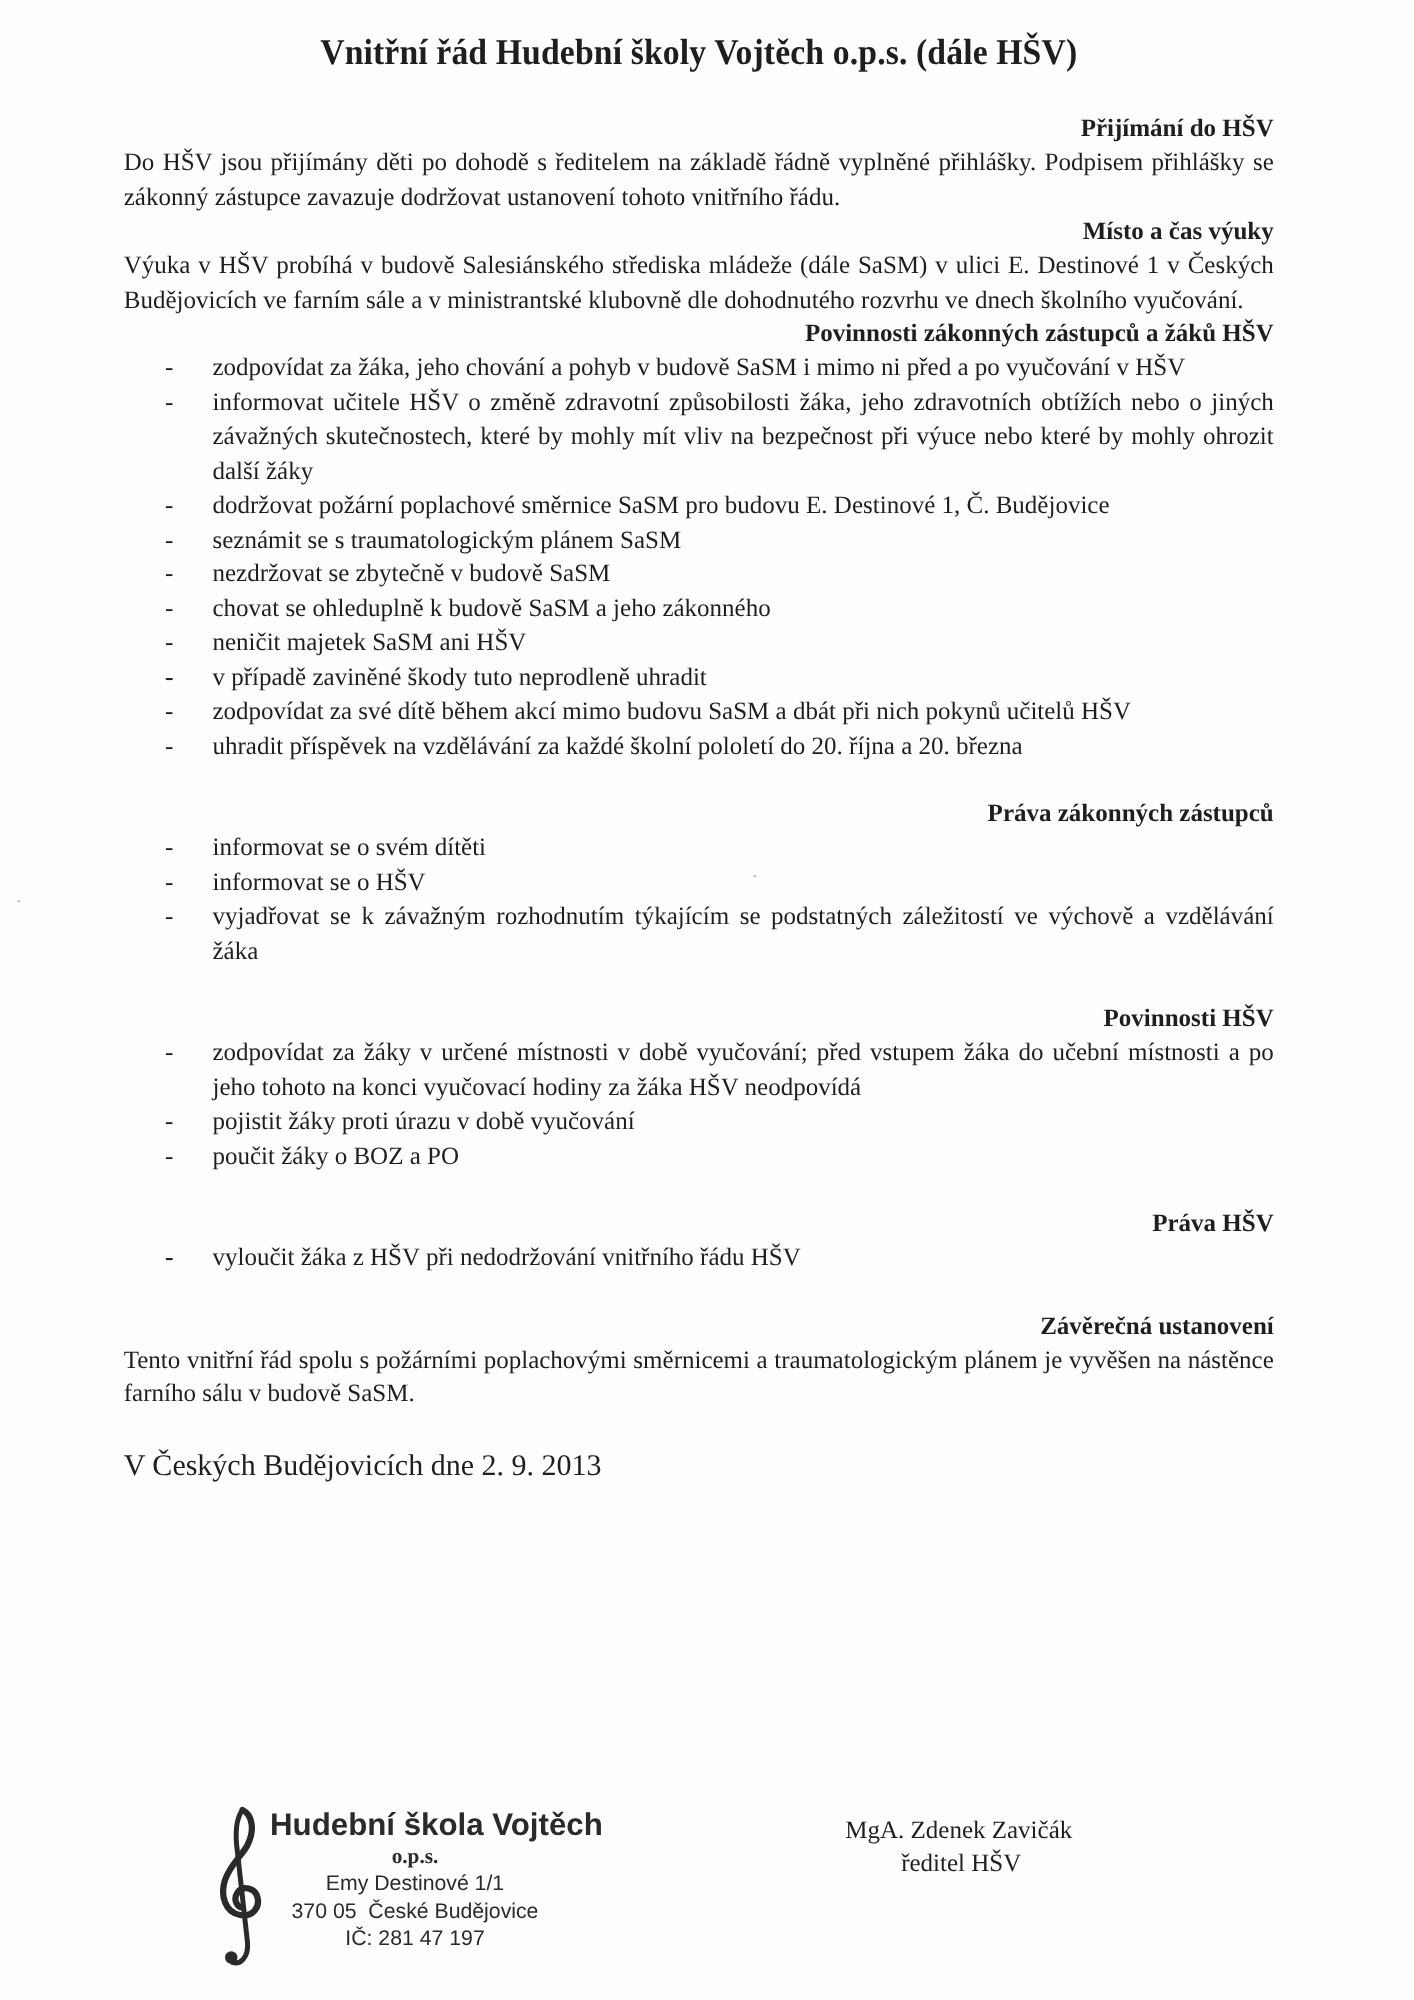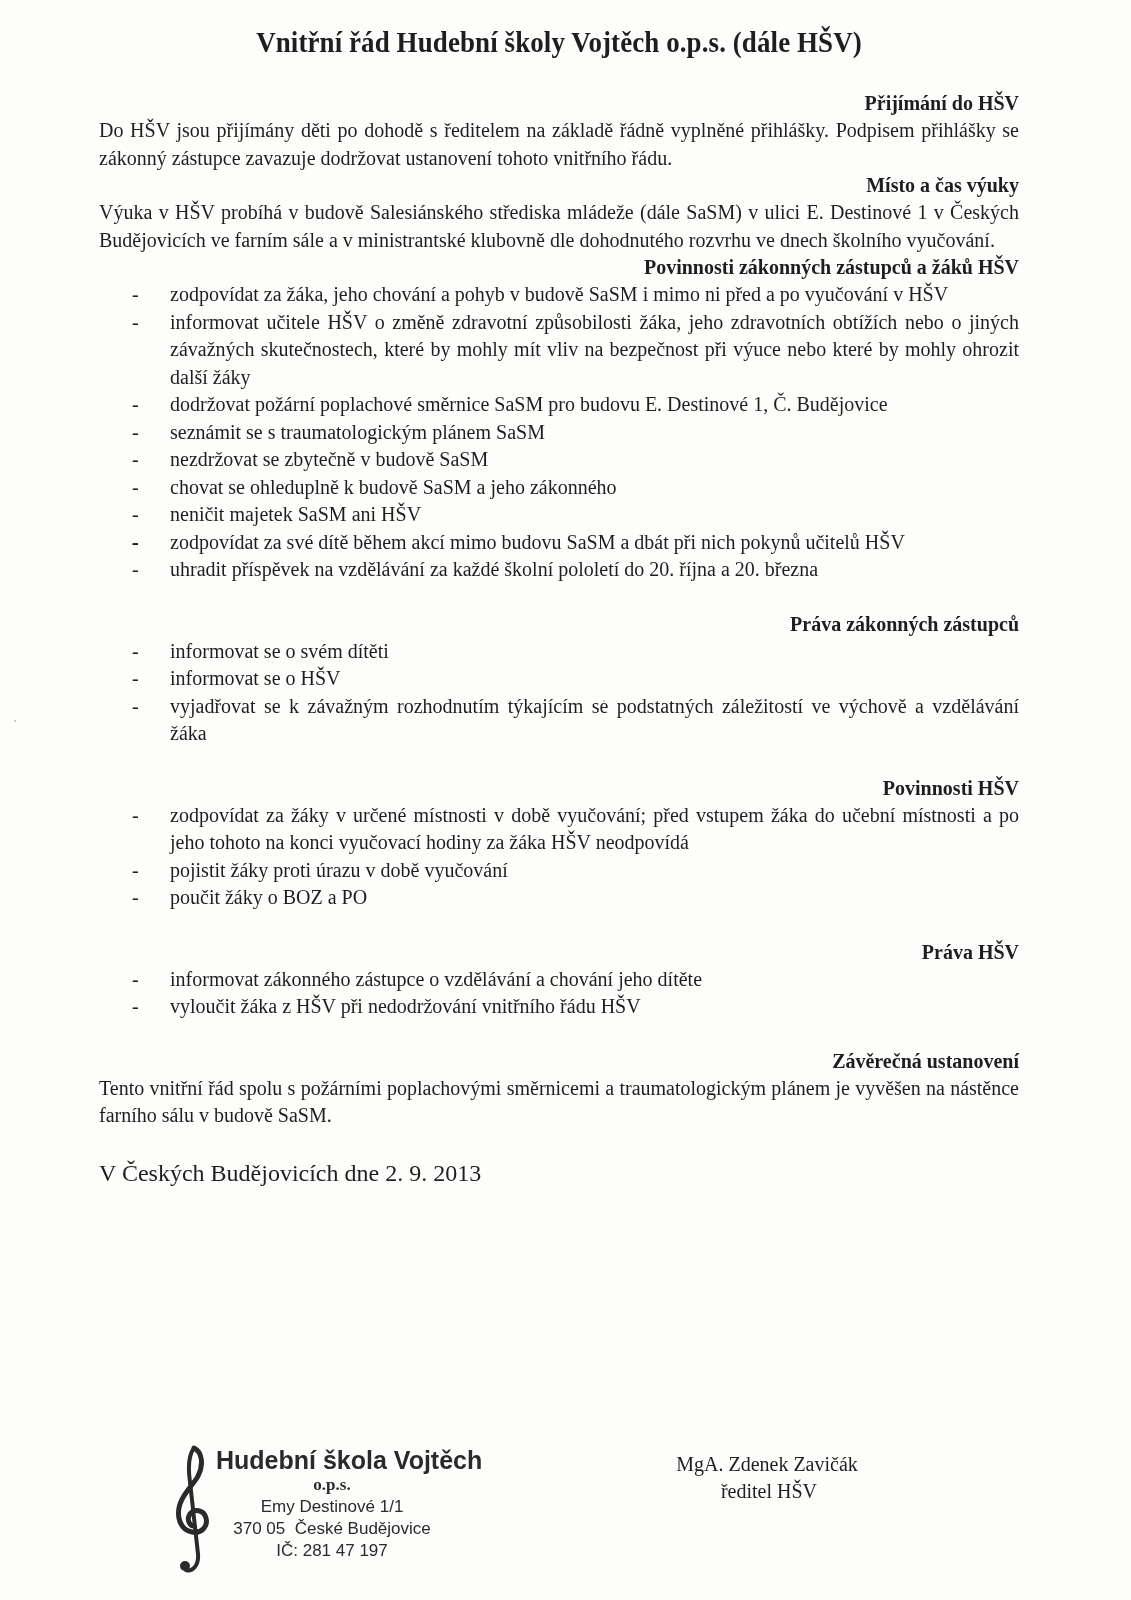--- a/index.html
+++ b/index.html
@@ -146,21 +146,21 @@
     <h2 class="section-heading">Povinnosti zákonných zástupců a žáků HŠV</h2>
     <ul class="list">
       <li class="list-item"><span class="dash">-</span><span>zodpovídat za žáka, jeho chování a pohyb v budově SaSM i mimo ni před a po vyučování v HŠV</span></li>
       <li class="list-item"><span class="dash">-</span><span>informovat učitele HŠV o změně zdravotní způsobilosti žáka, jeho zdravotních obtížích nebo o jiných závažných skutečnostech, které by mohly mít vliv na bezpečnost při výuce nebo které by mohly ohrozit další žáky</span></li>
       <li class="list-item"><span class="dash">-</span><span>dodržovat požární poplachové směrnice SaSM pro budovu E. Destinové 1, Č. Budějovice</span></li>
       <li class="list-item"><span class="dash">-</span><span>seznámit se s traumatologickým plánem SaSM</span></li>
       <li class="list-item"><span class="dash">-</span><span>nezdržovat se zbytečně v budově SaSM</span></li>
       <li class="list-item"><span class="dash">-</span><span>chovat se ohleduplně k budově SaSM a jeho zákonného</span></li>
       <li class="list-item"><span class="dash">-</span><span>neničit majetek SaSM ani HŠV</span></li>
       <li class="list-item"><span class="dash">-</span></li>
-      <li class="list-item"><span class="dash">-</span></li>
+      <li class="list-item"><span class="dash">-</span><span>v případě zaviněné škody tuto neprodleně uhradit</span></li>
       <li class="list-item"><span class="dash">-</span><span>zodpovídat za své dítě během akcí mimo budovu SaSM a dbát při nich pokynů učitelů HŠV</span></li>
       <li class="list-item"><span class="dash">-</span><span>uhradit příspěvek na vzdělávání za každé školní pololetí do 20. října a 20. března</span></li>
     </ul>
   </div>
 
   <div class="gap-lg"></div>
 
   <div>
     <h2 class="section-heading">Práva zákonných zástupců</h2>
     <ul class="list">
@@ -179,21 +179,21 @@
       <li class="list-item"><span class="dash">-</span><span>pojistit žáky proti úrazu v době vyučování</span></li>
       <li class="list-item"><span class="dash">-</span><span>poučit žáky o BOZ a PO</span></li>
     </ul>
   </div>
 
   <div class="gap-lg"></div>
 
   <div>
     <h2 class="section-heading">Práva HŠV</h2>
     <ul class="list">
-      <li class="list-item"><span class="dash">-</span><span>informovat zákonného zástupce o vzdělávání a chování jeho dítěte</span></li>
+      <li class="list-item"><span class="dash">-</span></li>
       <li class="list-item"><span class="dash">-</span><span>vyloučit žáka z HŠV při nedodržování vnitřního řádu HŠV</span></li>
     </ul>
   </div>
 
   <div class="gap-lg"></div>
 
   <div>
     <h2 class="section-heading">Závěrečná ustanovení</h2>
     <p class="para">Tento vnitřní řád spolu s požárními poplachovými směrnicemi a traumatologickým plánem je vyvěšen na nástěnce farního sálu v budově SaSM.</p>
   </div>

